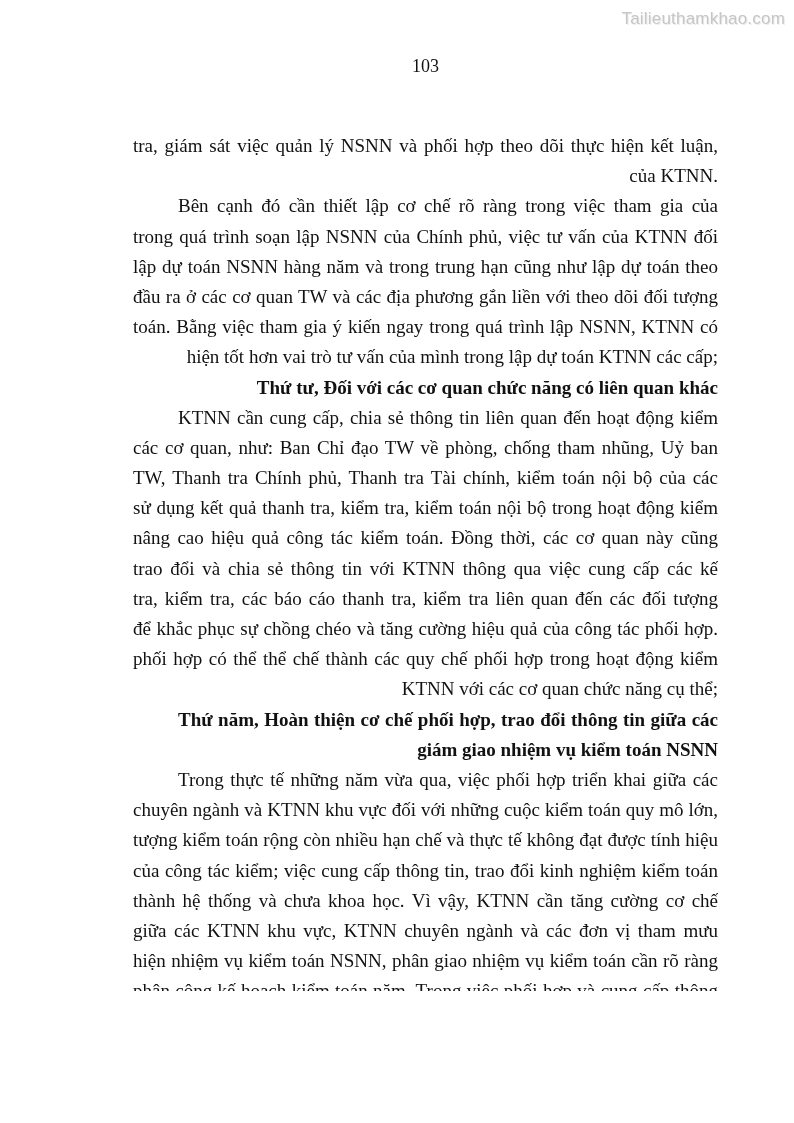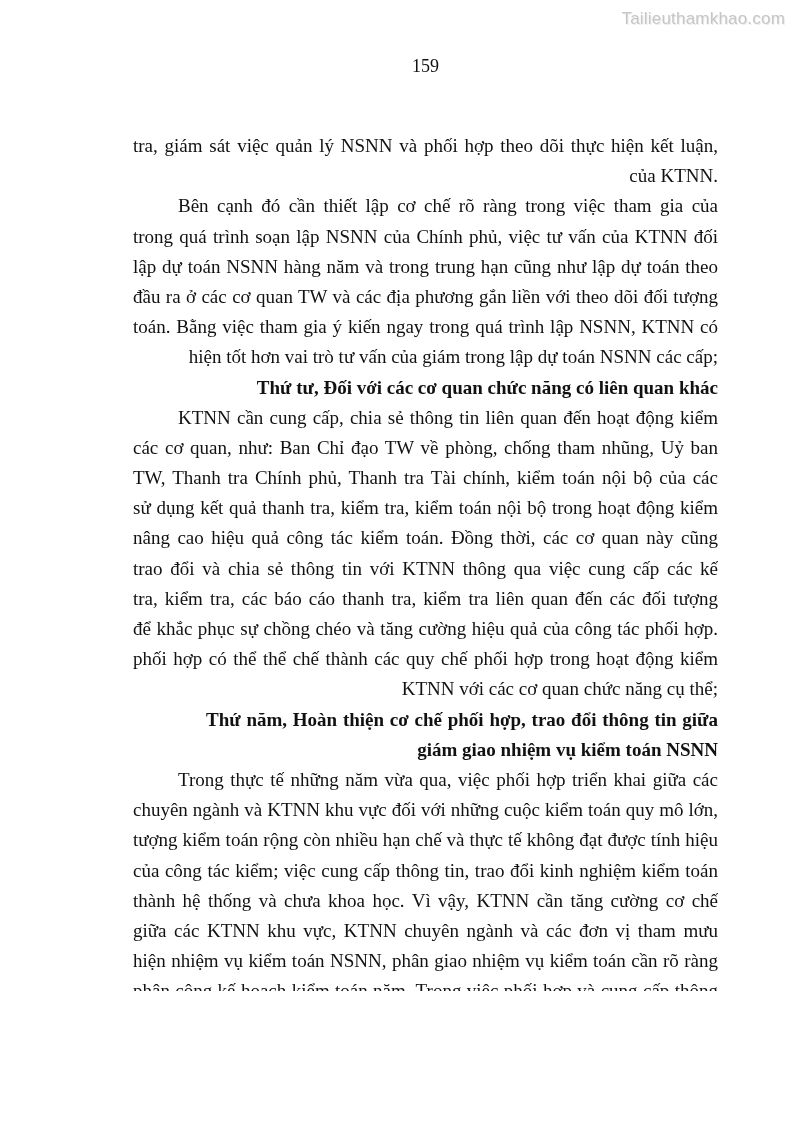--- a/index.html
+++ b/index.html
@@ -53,38 +53,37 @@
   }
   .line.j {
     text-align: justify;
     text-align-last: justify;
   }
   .line.i {
     text-indent: 45px;
   }
   .line.b {
     font-weight: bold;
-    margin-left: 28px;
   }
 </style>
 </head>
 <body>
 
 <div class="page">
   <div class="watermark">Tailieuthamkhao.com</div>
-  <div class="page-number">159</div>
+  <div class="page-number">103</div>
   <div class="doc-body">
       <div class="line j">tra, giám sát việc quản lý NSNN và phối hợp theo dõi thực hiện kết luận, kiến nghị</div>
       <div class="line">của KTNN.</div>
       <div class="line j i">Bên cạnh đó cần thiết lập cơ chế rõ ràng trong việc tham gia của KTNN</div>
       <div class="line j">trong quá trình soạn lập NSNN của Chính phủ, việc tư vấn của KTNN đối với việc</div>
       <div class="line j">lập dự toán NSNN hàng năm và trong trung hạn cũng như lập dự toán theo kết quả</div>
       <div class="line j">đầu ra ở các cơ quan TW và các địa phương gắn liền với theo dõi đối tượng kiểm</div>
       <div class="line j">toán. Bằng việc tham gia ý kiến ngay trong quá trình lập NSNN, KTNN có thể thực</div>
-      <div class="line">hiện tốt hơn vai trò tư vấn của giám trong lập dự toán NSNN các cấp;</div>
+      <div class="line">hiện tốt hơn vai trò tư vấn của mình trong lập dự toán KTNN các cấp;</div>
       <div class="line i b">Thứ tư, Đối với các cơ quan chức năng có liên quan khác</div>
       <div class="line j i">KTNN cần cung cấp, chia sẻ thông tin liên quan đến hoạt động kiểm toán để</div>
       <div class="line j">các cơ quan, như: Ban Chỉ đạo TW về phòng, chống tham nhũng, Uỷ ban Kiểm tra</div>
       <div class="line j">TW, Thanh tra Chính phủ, Thanh tra Tài chính, kiểm toán nội bộ của các đơn vị và</div>
       <div class="line j">sử dụng kết quả thanh tra, kiểm tra, kiểm toán nội bộ trong hoạt động kiểm toán để</div>
       <div class="line j">nâng cao hiệu quả công tác kiểm toán. Đồng thời, các cơ quan này cũng cung cấp,</div>
       <div class="line j">trao đổi và chia sẻ thông tin với KTNN thông qua việc cung cấp các kế hoạch thanh</div>
       <div class="line j">tra, kiểm tra, các báo cáo thanh tra, kiểm tra liên quan đến các đối tượng kiểm toán</div>
       <div class="line j">để khắc phục sự chồng chéo và tăng cường hiệu quả của công tác phối hợp. Việc</div>
       <div class="line j">phối hợp có thể thể chế thành các quy chế phối hợp trong hoạt động kiểm toán giữa</div>

